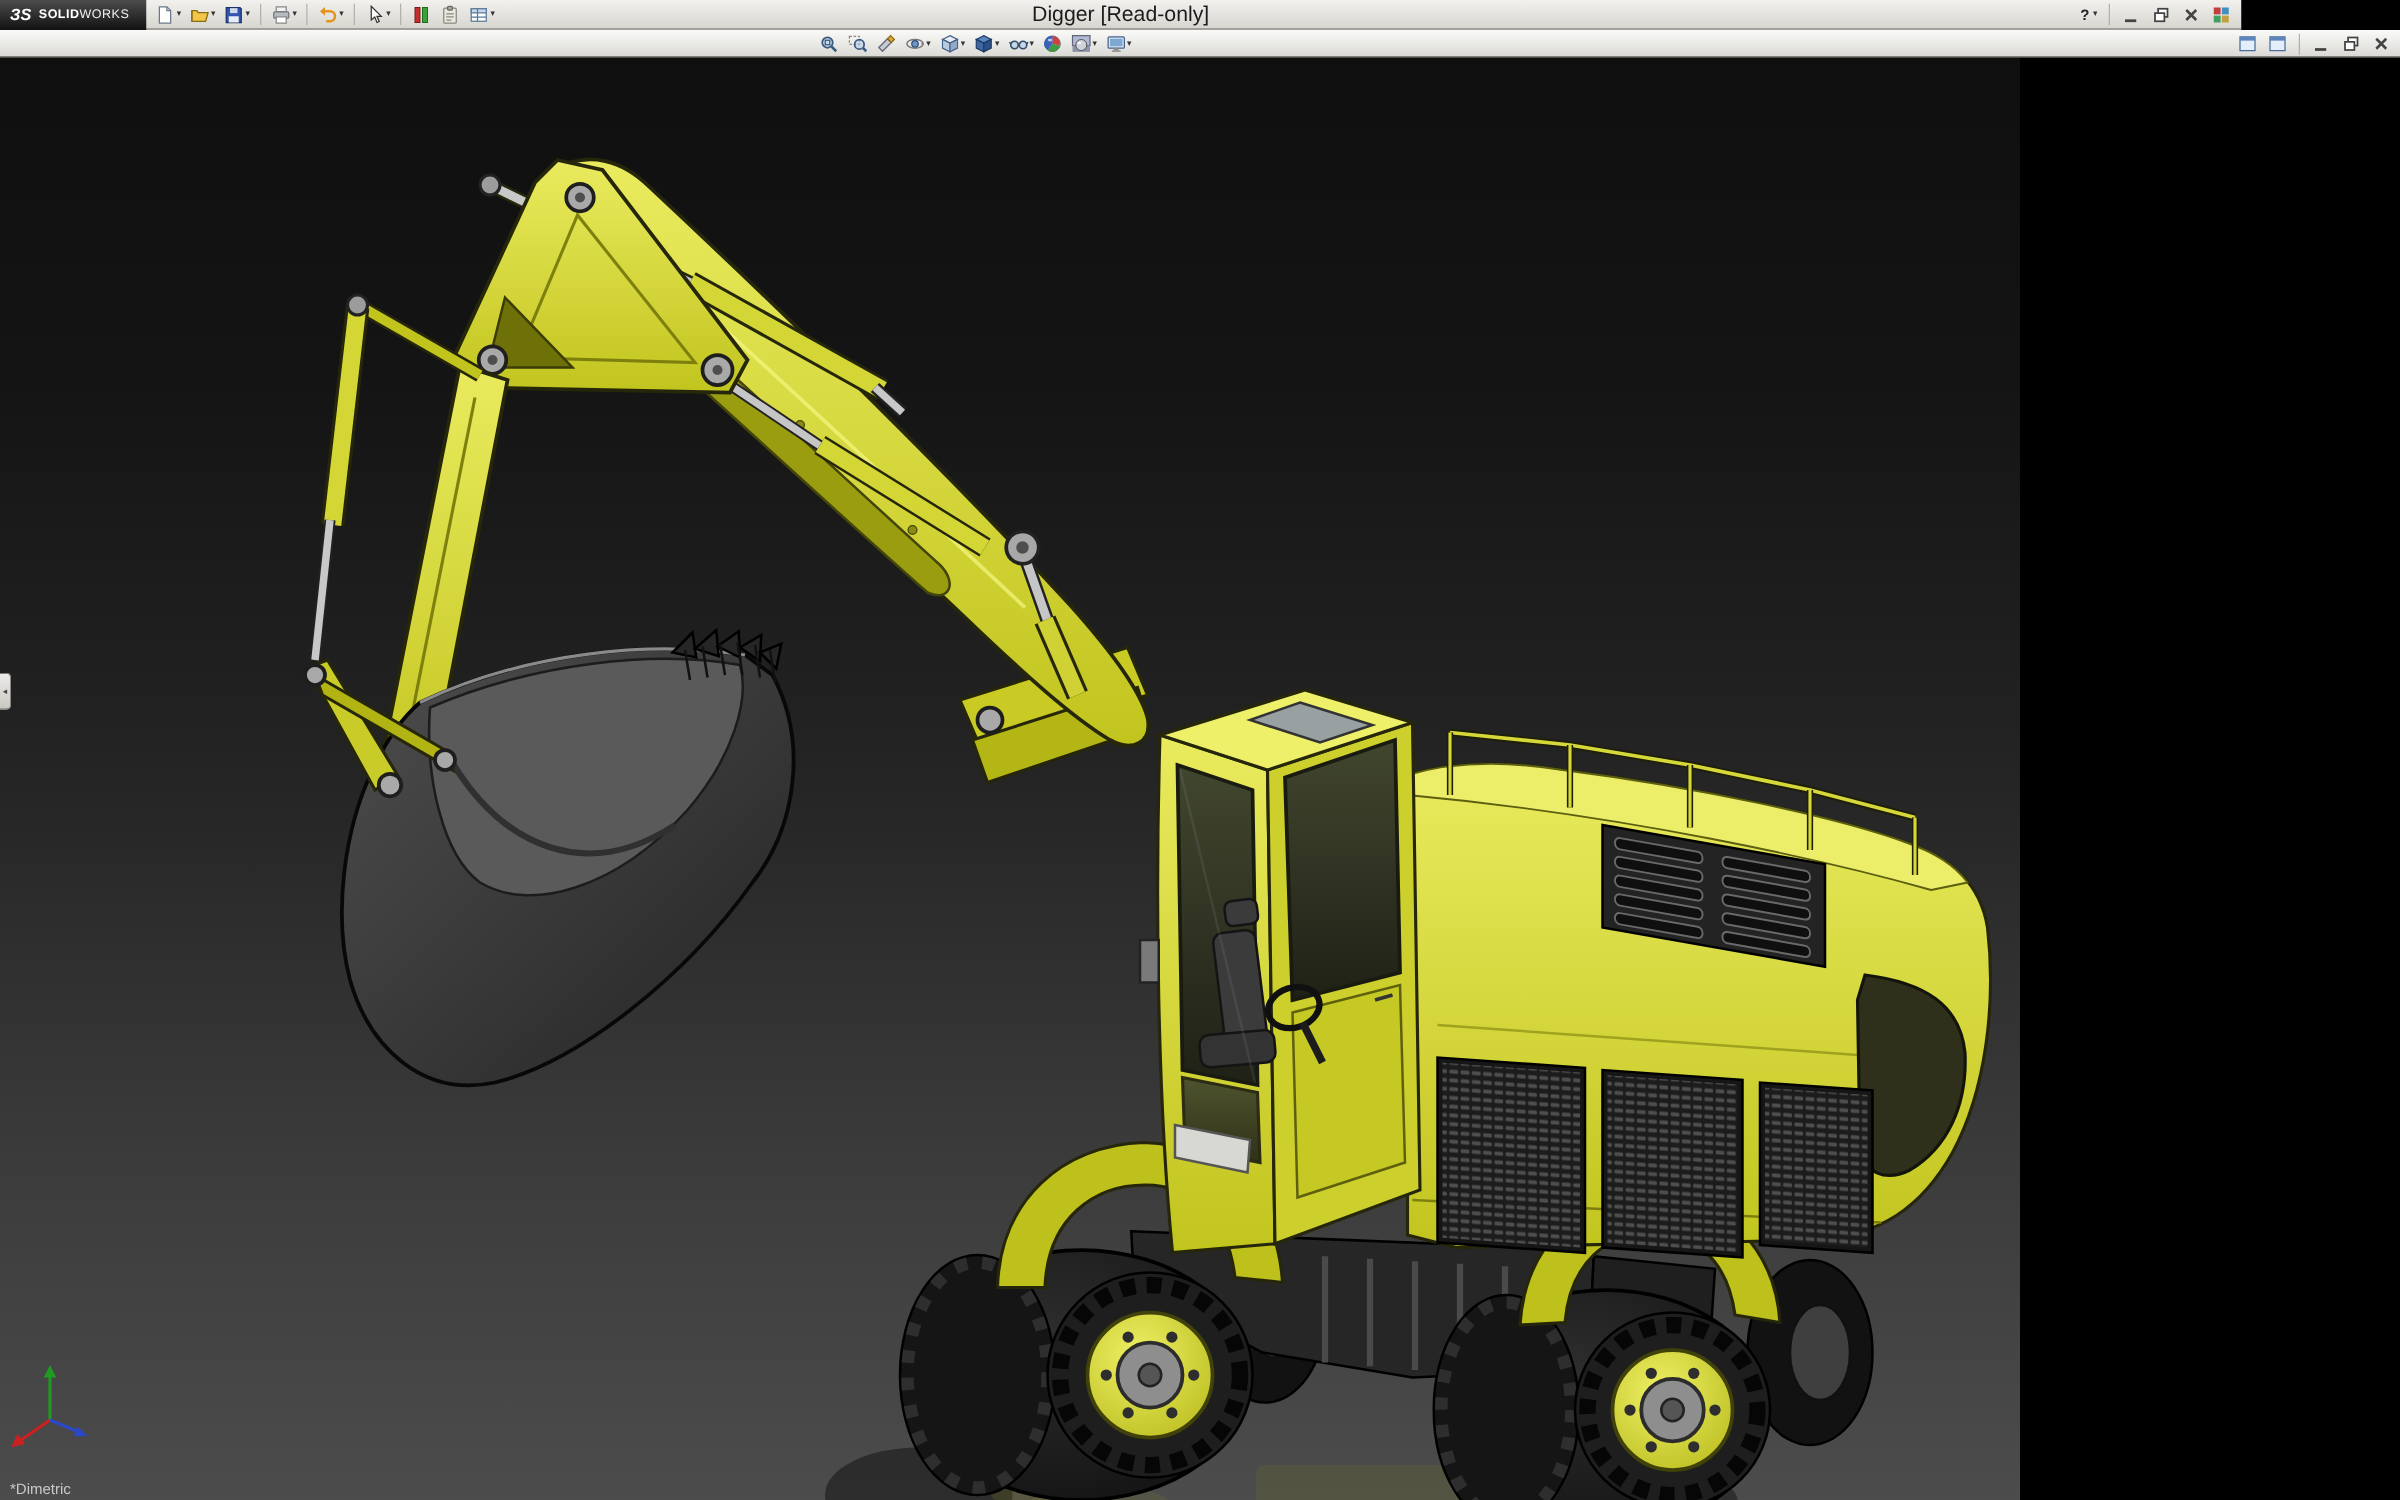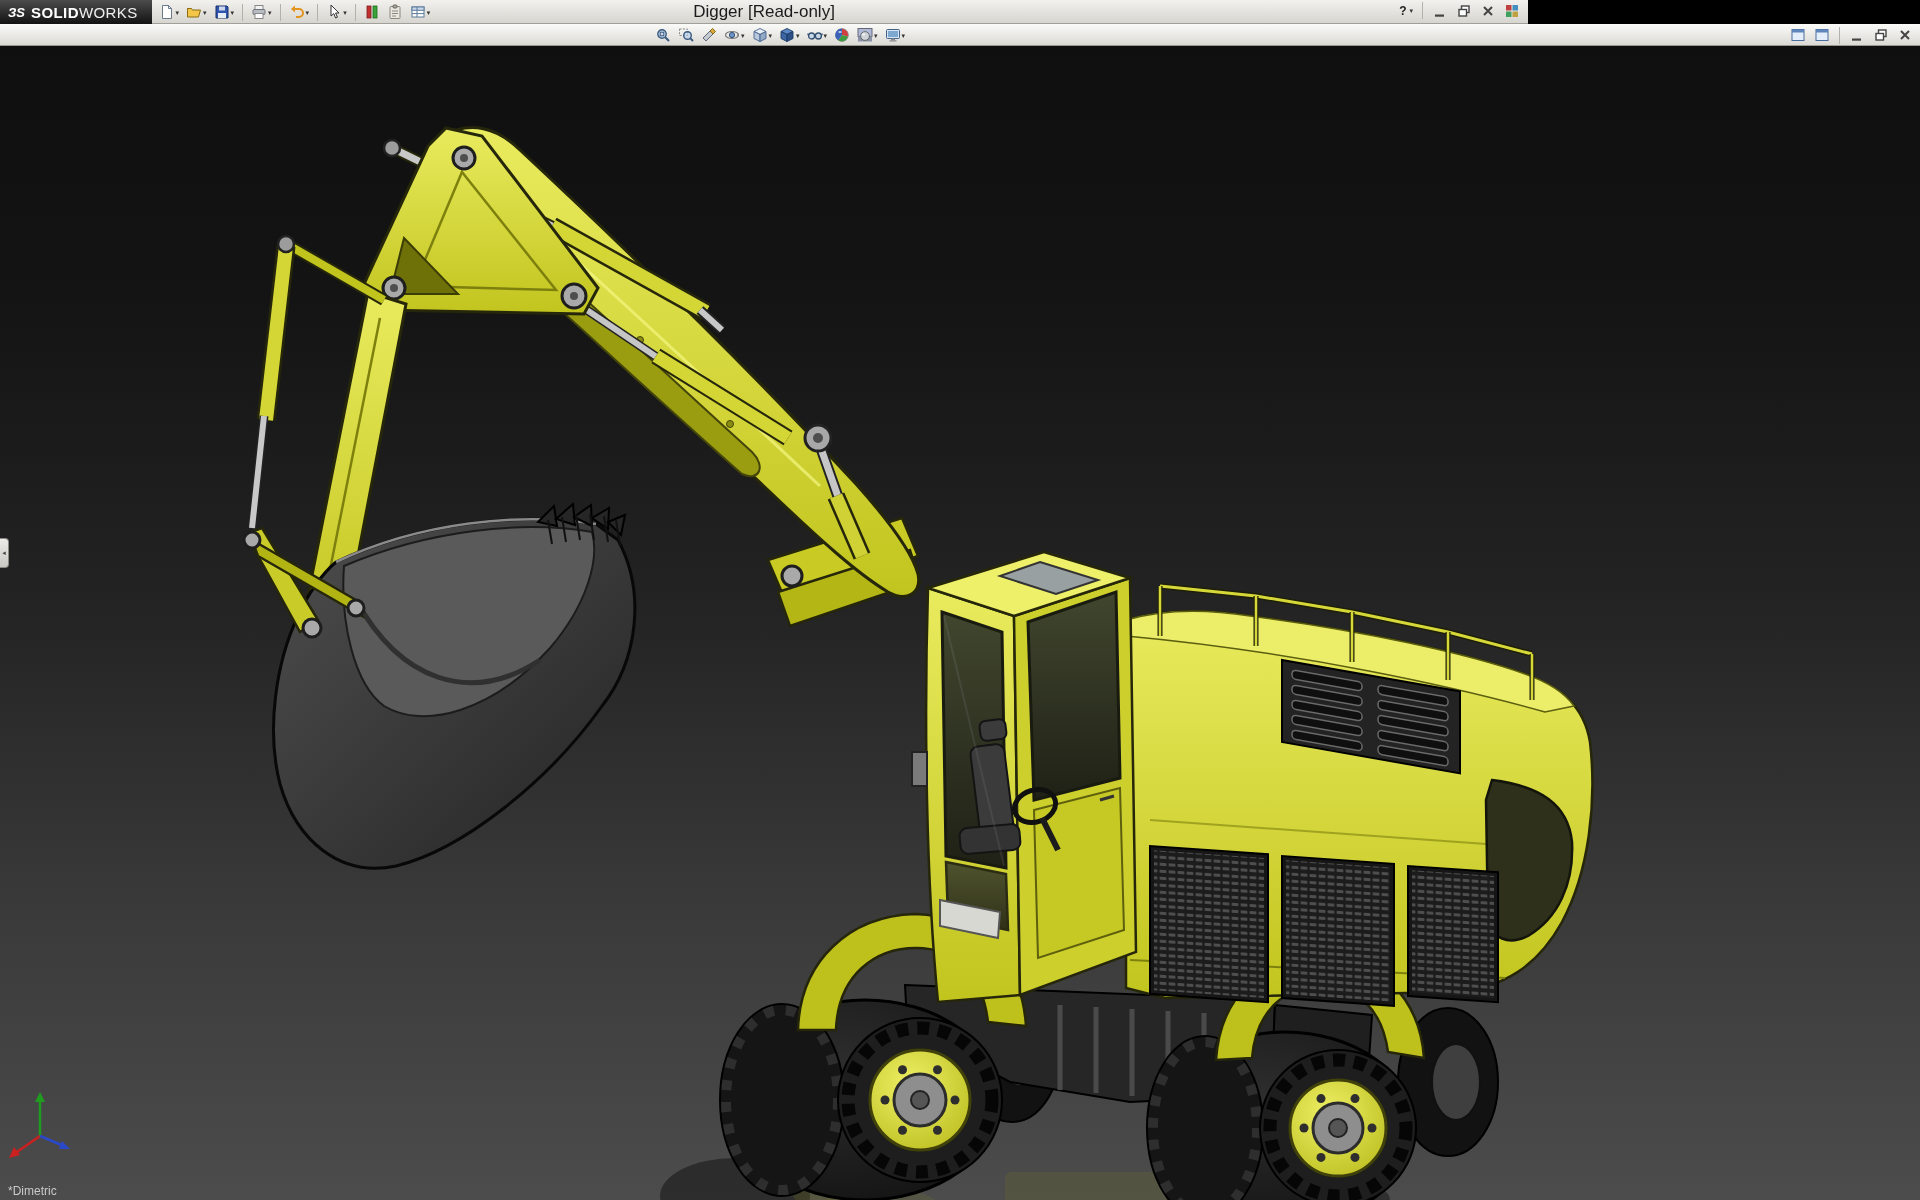--- a/index.html
+++ b/index.html
@@ -1,47 +1,47 @@
 <!DOCTYPE html>
 <html><head>
 <meta charset="utf-8">
 <style>
   *{margin:0;padding:0;box-sizing:border-box}
   html,body{width:1920px;height:1200px;overflow:hidden;background:#000;
     font-family:"Liberation Sans",sans-serif;}
   button{background:none;border:1px solid transparent;cursor:default}
 
   
-  .titlebar{position:absolute;left:0;top:0;width:1528px;height:24px;
+  .titlebar{position:absolute;left:0;top:0;width:1793px;height:24px;
     background:linear-gradient(#f2f1ee,#d7d5cf);border-bottom:1px solid #a19f9a;
-    display:flex;align-items:flex-start;z-index:10}
+    display:flex;align-items:center;z-index:10}
   .brand{height:24px;display:flex;align-items:center;gap:6px;padding:0 14px 0 8px;
     background:linear-gradient(#4c4c4c,#121212);color:#fff;white-space:nowrap}
   .brand .glyph{font-weight:bold;font-size:13px;font-style:italic;color:#fff}
-  .brand .bname{font-size:15px;letter-spacing:.4px;font-weight:bold}
+  .brand .bname{font-size:10px;letter-spacing:.4px;font-weight:bold}
   .brand .bname .light{font-weight:normal;opacity:.92}
   .tb{display:flex;align-items:center;gap:1px;padding:0 4px;height:24px}
   .tb-btn{display:flex;align-items:center;gap:1px;height:21px;padding:1px 2px}
   .icon{width:16px;height:16px;display:block}
   .dd{font-size:7px;color:#333;line-height:1}
   .sep{width:1px;height:17px;background:#b3b1ac;margin:0 4px}
   .win-title{position:absolute;left:50%;transform:translateX(-50%);top:0;height:24px;
     line-height:24px;font-size:17px;color:#1b1b1b;white-space:nowrap}
   .tb-right{margin-left:auto;display:flex;align-items:center;gap:2px;padding-right:5px}
   .help-lbl{font-size:12px;font-weight:bold;color:#222;padding:0 2px}
 
   
   .viewbar{position:absolute;left:0;top:24px;width:1920px;height:22px;
     background:linear-gradient(#fafaf8,#dbdad5);border-bottom:1px solid #98978f;z-index:9}
   .viewbar-center{position:absolute;left:652px;top:0;height:22px;display:flex;align-items:center;gap:1px}
   .doc-controls{position:absolute;right:4px;top:0;height:22px;display:flex;align-items:center;gap:2px}
   .viewbar .tb-btn{height:20px}
 
   
-  .viewport{position:absolute;left:0;top:46px;width:1920px;height:1154px;
+  .viewport{position:absolute;left:0;top:46px;width:1616px;height:1154px;
     background:linear-gradient(180deg,#0f0f0f 0%,#141414 22%,#232323 48%,#3a3a3a 75%,#4c4c4c 100%)}
   .scene{position:absolute;left:0;top:0;width:1920px;height:1154px}
   .orient-label{position:absolute;left:8px;bottom:2px;color:#c9c9c9;font-size:12px}
   .left-tab{position:absolute;left:0;top:492px;width:9px;height:30px;
     background:linear-gradient(#ecebe7,#c9c8c3);border:1px solid #8a8984;border-left:none;
     border-radius:0 4px 4px 0;display:flex;align-items:center;justify-content:center;
     font-size:7px;color:#444;z-index:5}
 </style>
 </head>
 <body>

